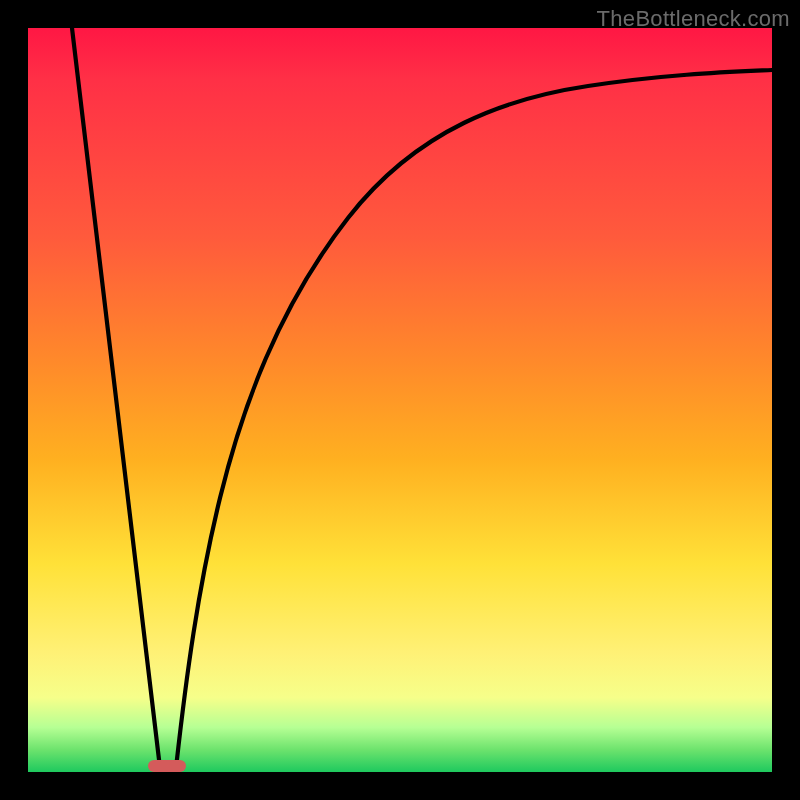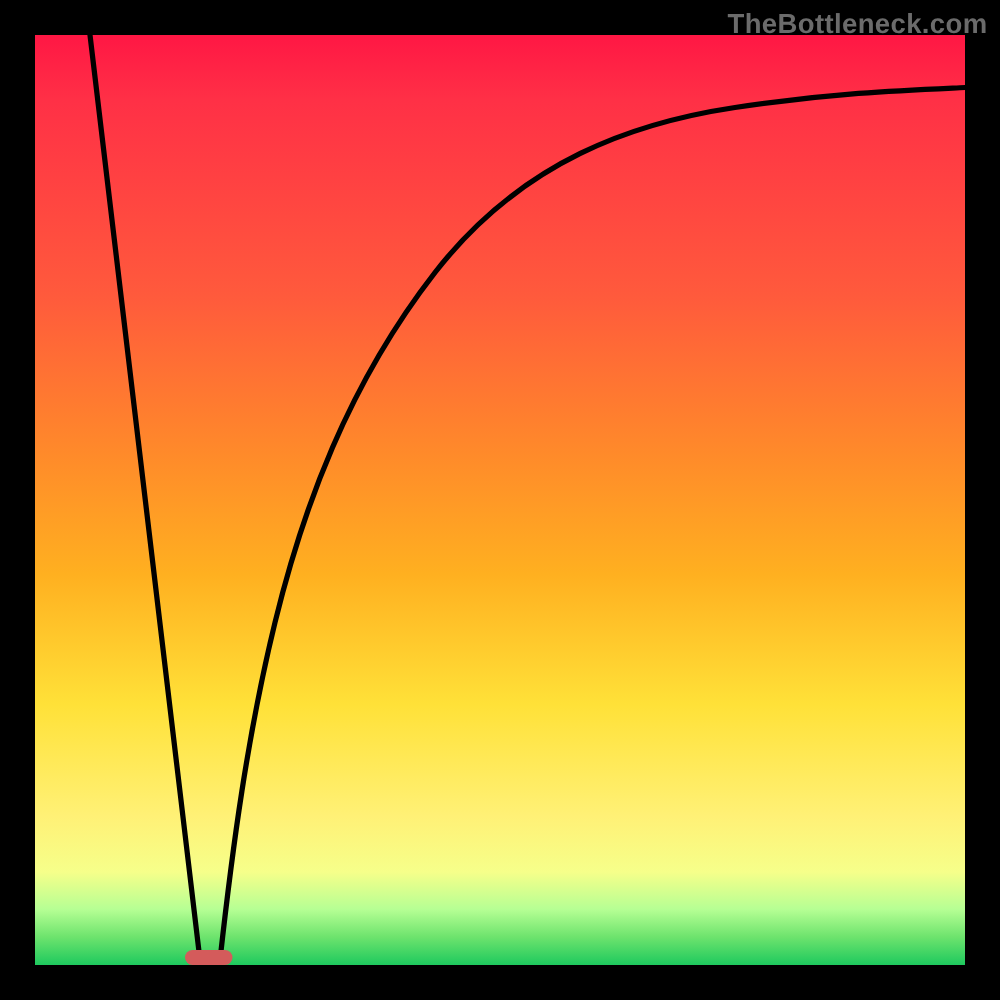--- a/index.html
+++ b/index.html
@@ -39,21 +39,21 @@
       #1ec95e 100%
     );
   }
   .watermark {
     position: absolute;
     top: 6px;
     right: 10px;
     color: #6b6b6b;
     font-size: 22px;
     letter-spacing: 0.3px;
-    font-weight: 700;
+    font-weight: 400;
     user-select: none;
   }
   .curve-svg {
     position: absolute;
     inset: 0;
     width: 100%;
     height: 100%;
     overflow: visible;
   }
   .curve {

